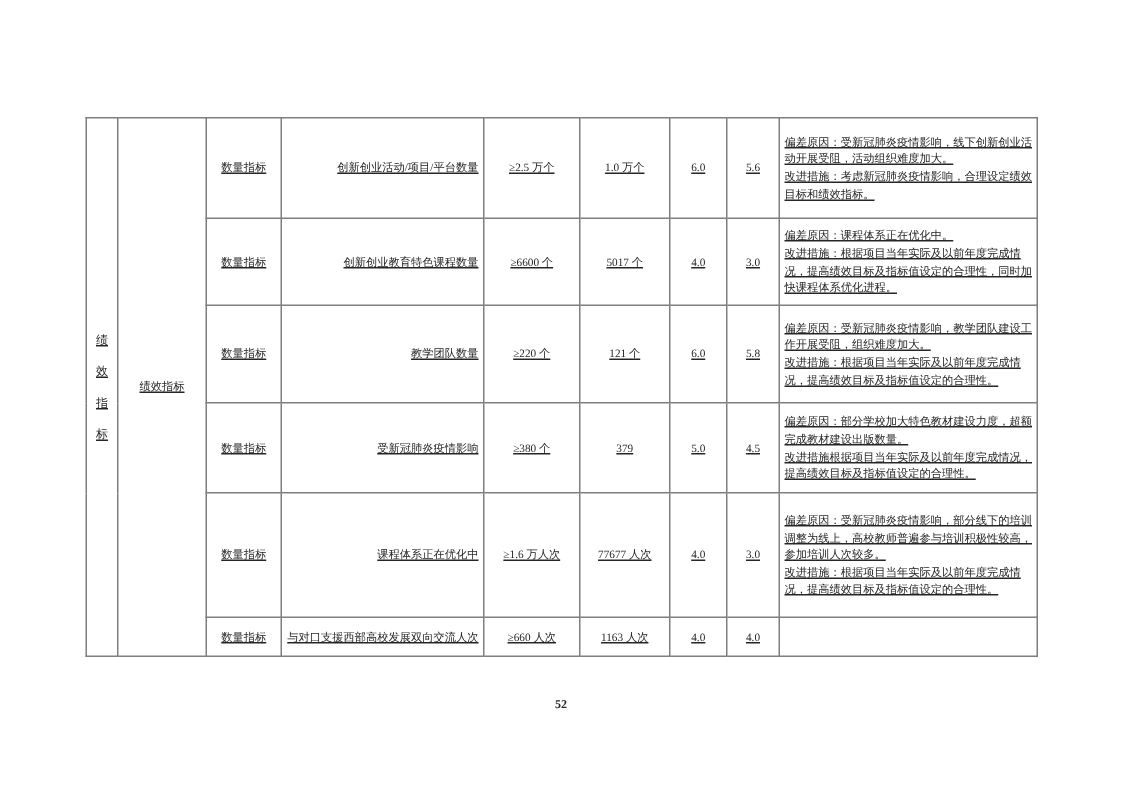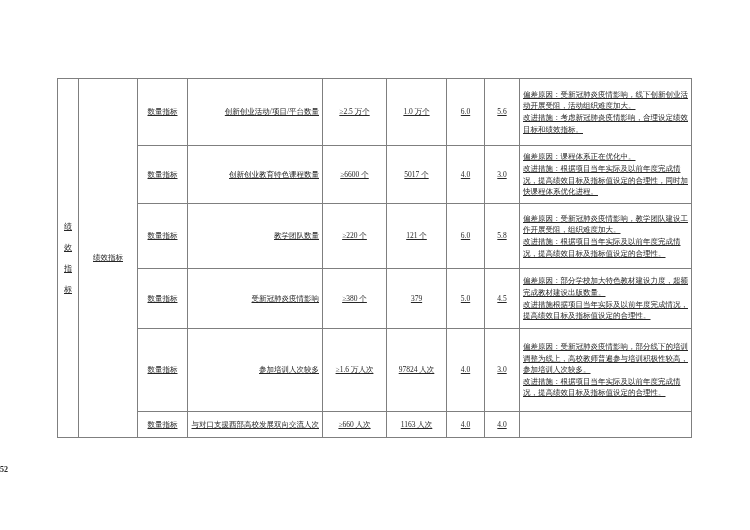--- a/index.html
+++ b/index.html
@@ -61,21 +61,21 @@
   td.category-cell { text-align: center; font-size: 8px; }
   td.name-cell { text-align: right; padding-left: 8px; padding-right: 6px; line-height: 13px; }
   td.remark-cell { text-align: left; vertical-align: middle; padding: 3px 5px; }
   td.remark-cell p { margin: 0; line-height: 11.6px; }
 
   .page-number {
     position: absolute;
     top: 465px;
     left: 0;
     width: 748px;
-    text-align: left;
+    text-align: center;
     font-size: 8px;
     font-weight: 600;
     color: #262626;
   }
 </style>
 </head>
 <body>
 
 <div class="page">
 
@@ -139,23 +139,23 @@
       <td class="center">379</td>
       <td class="center">5.0</td>
       <td class="center">4.5</td>
       <td class="remark-cell">
             <p>偏差原因：部分学校加大特色教材建设力度，超额完成教材建设出版数量。</p>
             <p>改进措施根据项目当年实际及以前年度完成情况，提高绩效目标及指标值设定的合理性。</p>
           </td>
     </tr>
         <tr>
       <td class="center">数量指标</td>
-      <td class="name-cell">参加培训人次较多</td>
+      <td class="name-cell">课程体系正在优化中</td>
       <td class="center">≥1.6 万人次</td>
-      <td class="center">97824 人次</td>
+      <td class="center">77677 人次</td>
       <td class="center">4.0</td>
       <td class="center">3.0</td>
       <td class="remark-cell">
             <p>偏差原因：受新冠肺炎疫情影响，部分线下的培训调整为线上，高校教师普遍参与培训积极性较高，参加培训人次较多。</p>
             <p>改进措施：根据项目当年实际及以前年度完成情况，提高绩效目标及指标值设定的合理性。</p>
           </td>
     </tr>
         <tr>
       <td class="center">数量指标</td>
       <td class="name-cell">与对口支援西部高校发展双向交流人次</td>

